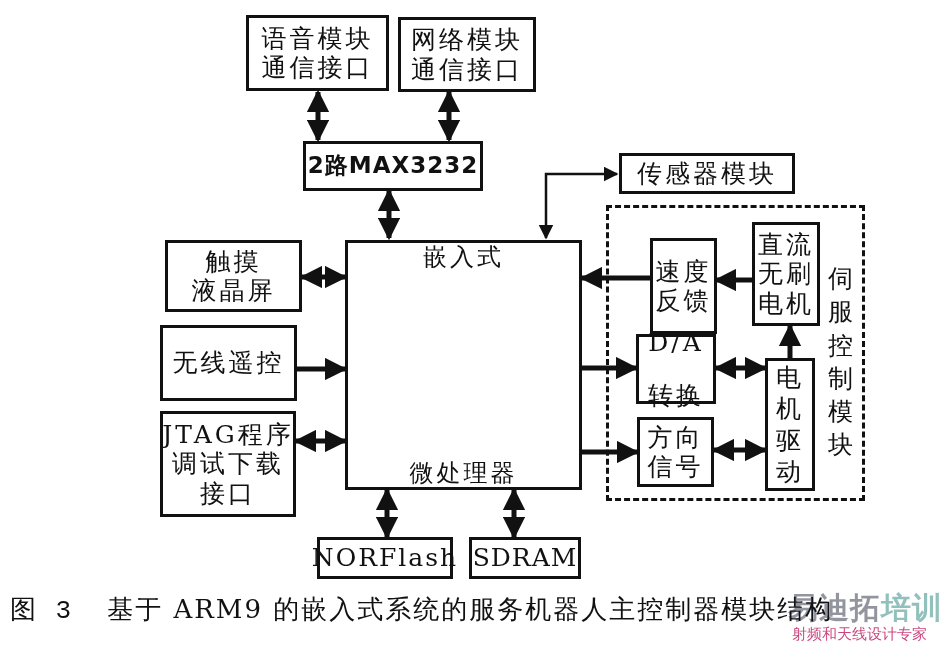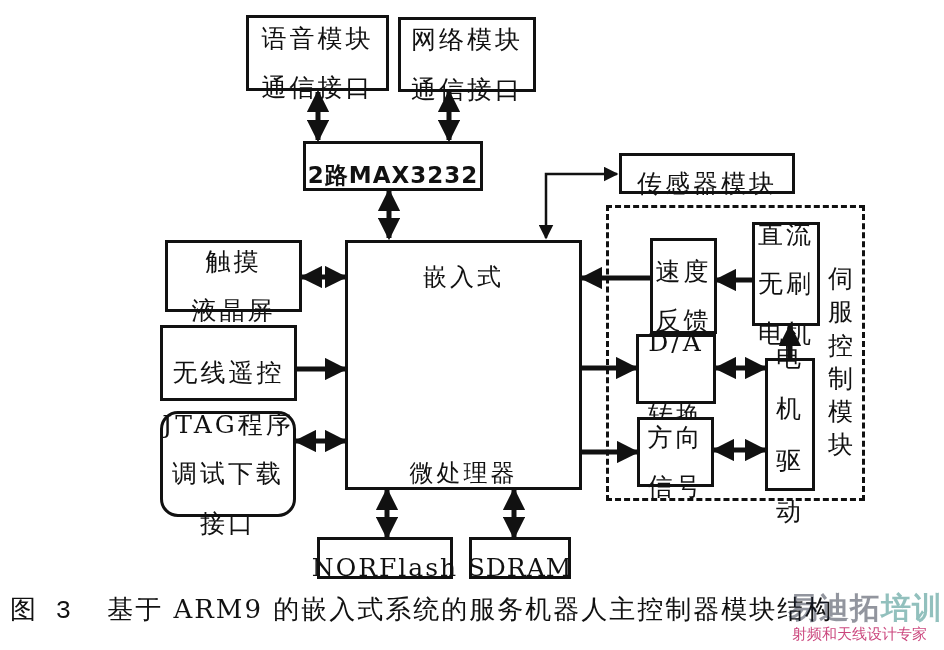--- a/index.html
+++ b/index.html
@@ -1,21 +1,21 @@
 <!DOCTYPE html>
 <html><head>
 <meta charset="utf-8">
 <style>
   html, body { margin: 0; padding: 0; background: #ffffff; }
   body { width: 944px; height: 650px; position: relative; overflow: hidden;
          font-family: "DejaVu Serif", serif; color: #111; }
   .box { position: absolute; border: 3px solid #111; background: #fff; box-sizing: border-box;
          display: flex; flex-direction: column; align-items: center; justify-content: center;
          text-align: center; line-height: 1.18; font-size: 25px; letter-spacing: 3px; }
-  .box span { display: block; white-space: nowrap; margin-top: 20px; }
+  .box span { display: block; white-space: nowrap; }
   .dashed { position: absolute; border: 3px dashed #111; box-sizing: border-box; }
   .vert { position: absolute; display: flex; flex-direction: column; align-items: center;
           font-size: 25px; line-height: 1.33; }
   svg.wires { position: absolute; left: 0; top: 0; }
   .caption { position: absolute; left: 10px; top: 592px; font-size: 26px; letter-spacing: 2px;
              white-space: nowrap; font-family: "DejaVu Serif", serif; }
   .caption .fig { margin-right: 34px; font-family: Liberation Mono, monospace; }
   .wm1 { position: absolute; left: 788px; top: 588px; font-size: 30px; font-weight: bold;
          white-space: nowrap; opacity: 0.45; font-family: "DejaVu Sans", sans-serif; letter-spacing: 1px; }
   .wm1 .r { color: #0f172a; font-family: Liberation Mono, monospace; } .wm1 .b { color: #0f766e; }
@@ -94,35 +94,35 @@
   <span>传感器模块</span>
 </div>
 
 <div class="box" style="left:165px; top:240px; width:137px; height:72px;">
   <span>触摸</span>
   <span>液晶屏</span>
 </div>
 <div class="box" style="left:160px; top:325px; width:137px; height:76px;">
   <span>无线遥控</span>
 </div>
-<div class="box" style="left:160px; top:411px; width:136px; height:106px;border-radius:18px;">
+<div class="box" style="left:160px; top:411px; width:136px; height:106px;">
   <span>JTAG程序</span>
   <span>调试下载</span>
   <span>接口</span>
 </div>
 
 <div class="box" style="left:345px; top:240px; width:237px; height:250px; font-size:24px;justify-content:space-between;">
   <span>嵌入式</span>
   <span>微处理器</span>
 </div>
 
 <div class="box" style="left:317px; top:537px; width:136px; height:42px; letter-spacing:2px;">
   <span>NORFlash</span>
 </div>
-<div class="box" style="left:469px; top:537px; width:102px; height:42px; letter-spacing:1px;">
+<div class="box" style="left:469px; top:537px; width:112px; height:42px; letter-spacing:1px;">
   <span>SDRAM</span>
 </div>
 
 <div class="box" style="left:650px; top:238px; width:67px; height:96px;">
   <span>速度</span>
   <span>反馈</span>
 </div>
 <div class="box" style="left:752px; top:222px; width:68px; height:104px;">
   <span>直流</span>
   <span>无刷</span>

